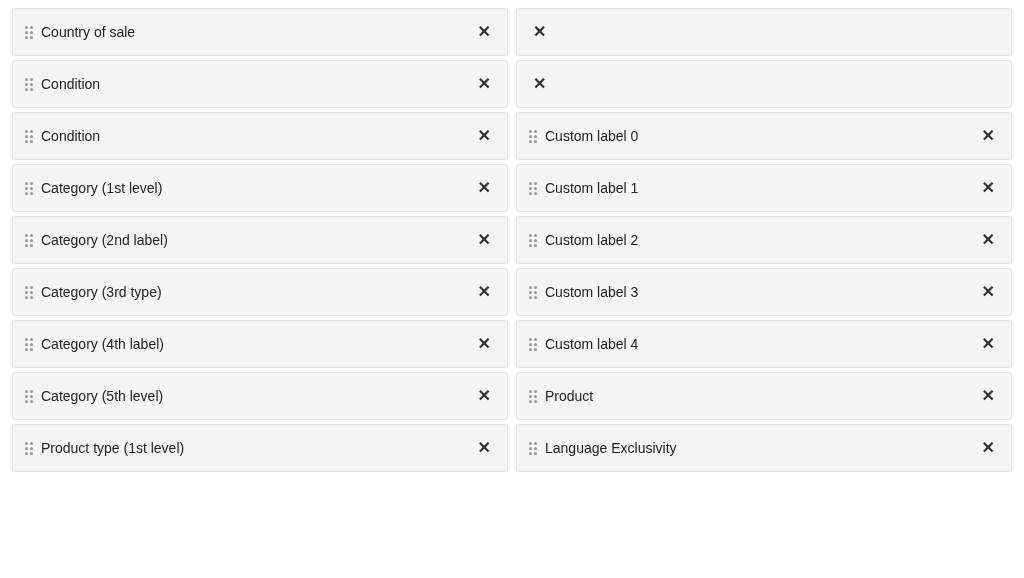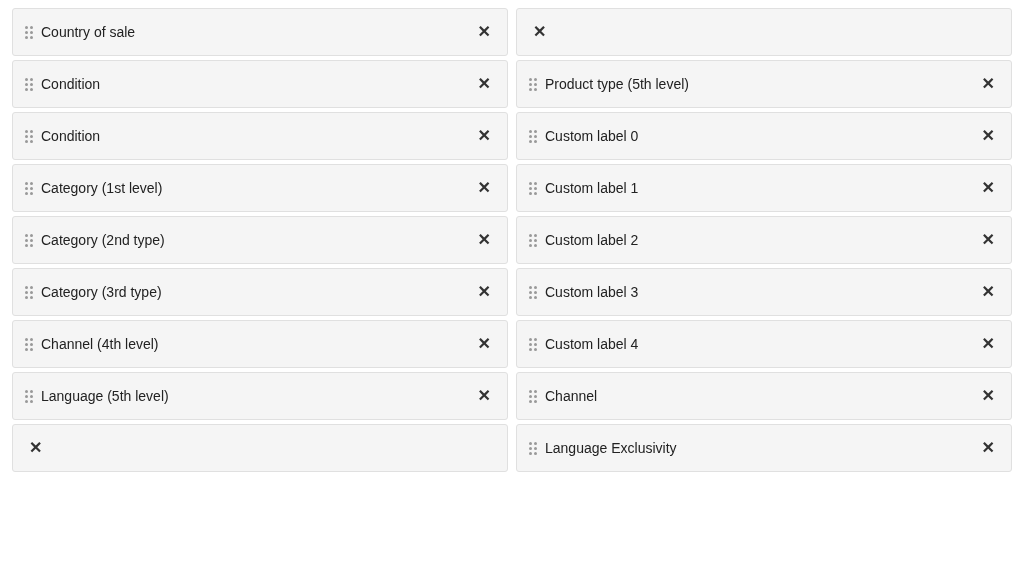--- a/index.html
+++ b/index.html
@@ -197,21 +197,21 @@
             </div>
             <div class="drag-handle-row">
               <div class="drag-dot"></div>
               <div class="drag-dot"></div>
             </div>
             <div class="drag-handle-row">
               <div class="drag-dot"></div>
               <div class="drag-dot"></div>
             </div>
           </div>
-          <span class="item-label">Category (2nd type)</span>
+          <span class="item-label">Category (2nd label)</span>
         </div>
         <button class="close-btn">
           <span class="x-icon">✕</span>
         </button>
       </div>
       <div class="list-item">
         <div class="item-left">
           <div class="drag-handle">
             <div class="drag-handle-row">
               <div class="drag-dot"></div>
@@ -241,78 +241,78 @@
             </div>
             <div class="drag-handle-row">
               <div class="drag-dot"></div>
               <div class="drag-dot"></div>
             </div>
             <div class="drag-handle-row">
               <div class="drag-dot"></div>
               <div class="drag-dot"></div>
             </div>
           </div>
-          <span class="item-label">Channel (4th level)</span>
-        </div>
-        <button class="close-btn">
-          <span class="x-icon">✕</span>
-        </button>
-      </div>
-      <div class="list-item">
-        <div class="item-left">
-          <div class="drag-handle">
-            <div class="drag-handle-row">
-              <div class="drag-dot"></div>
-              <div class="drag-dot"></div>
-            </div>
-            <div class="drag-handle-row">
-              <div class="drag-dot"></div>
-              <div class="drag-dot"></div>
-            </div>
-            <div class="drag-handle-row">
-              <div class="drag-dot"></div>
-              <div class="drag-dot"></div>
-            </div>
-          </div>
-          <span class="item-label">Language (5th level)</span>
-        </div>
-        <button class="close-btn">
-          <span class="x-icon">✕</span>
-        </button>
-      </div>
-      <div class="list-item">
+          <span class="item-label">Category (4th label)</span>
+        </div>
+        <button class="close-btn">
+          <span class="x-icon">✕</span>
+        </button>
+      </div>
+      <div class="list-item">
+        <div class="item-left">
+          <div class="drag-handle">
+            <div class="drag-handle-row">
+              <div class="drag-dot"></div>
+              <div class="drag-dot"></div>
+            </div>
+            <div class="drag-handle-row">
+              <div class="drag-dot"></div>
+              <div class="drag-dot"></div>
+            </div>
+            <div class="drag-handle-row">
+              <div class="drag-dot"></div>
+              <div class="drag-dot"></div>
+            </div>
+          </div>
+          <span class="item-label">Category (5th level)</span>
+        </div>
+        <button class="close-btn">
+          <span class="x-icon">✕</span>
+        </button>
+      </div>
+      <div class="list-item">
+        <div class="item-left">
+          <div class="drag-handle">
+            <div class="drag-handle-row">
+              <div class="drag-dot"></div>
+              <div class="drag-dot"></div>
+            </div>
+            <div class="drag-handle-row">
+              <div class="drag-dot"></div>
+              <div class="drag-dot"></div>
+            </div>
+            <div class="drag-handle-row">
+              <div class="drag-dot"></div>
+              <div class="drag-dot"></div>
+            </div>
+          </div>
+          <span class="item-label">Product type (1st level)</span>
+        </div>
         <button class="close-btn">
           <span class="x-icon">✕</span>
         </button>
       </div>
     </div>
     <div class="column">
       <div class="list-item">
         <button class="close-btn">
           <span class="x-icon">✕</span>
         </button>
       </div>
       <div class="list-item">
-        <div class="item-left">
-          <div class="drag-handle">
-            <div class="drag-handle-row">
-              <div class="drag-dot"></div>
-              <div class="drag-dot"></div>
-            </div>
-            <div class="drag-handle-row">
-              <div class="drag-dot"></div>
-              <div class="drag-dot"></div>
-            </div>
-            <div class="drag-handle-row">
-              <div class="drag-dot"></div>
-              <div class="drag-dot"></div>
-            </div>
-          </div>
-          <span class="item-label">Product type (5th level)</span>
-        </div>
         <button class="close-btn">
           <span class="x-icon">✕</span>
         </button>
       </div>
       <div class="list-item">
         <div class="item-left">
           <div class="drag-handle">
             <div class="drag-handle-row">
               <div class="drag-dot"></div>
               <div class="drag-dot"></div>
@@ -429,21 +429,21 @@
             </div>
             <div class="drag-handle-row">
               <div class="drag-dot"></div>
               <div class="drag-dot"></div>
             </div>
             <div class="drag-handle-row">
               <div class="drag-dot"></div>
               <div class="drag-dot"></div>
             </div>
           </div>
-          <span class="item-label">Channel</span>
+          <span class="item-label">Product</span>
         </div>
         <button class="close-btn">
           <span class="x-icon">✕</span>
         </button>
       </div>
       <div class="list-item">
         <div class="item-left">
           <div class="drag-handle">
             <div class="drag-handle-row">
               <div class="drag-dot"></div>

